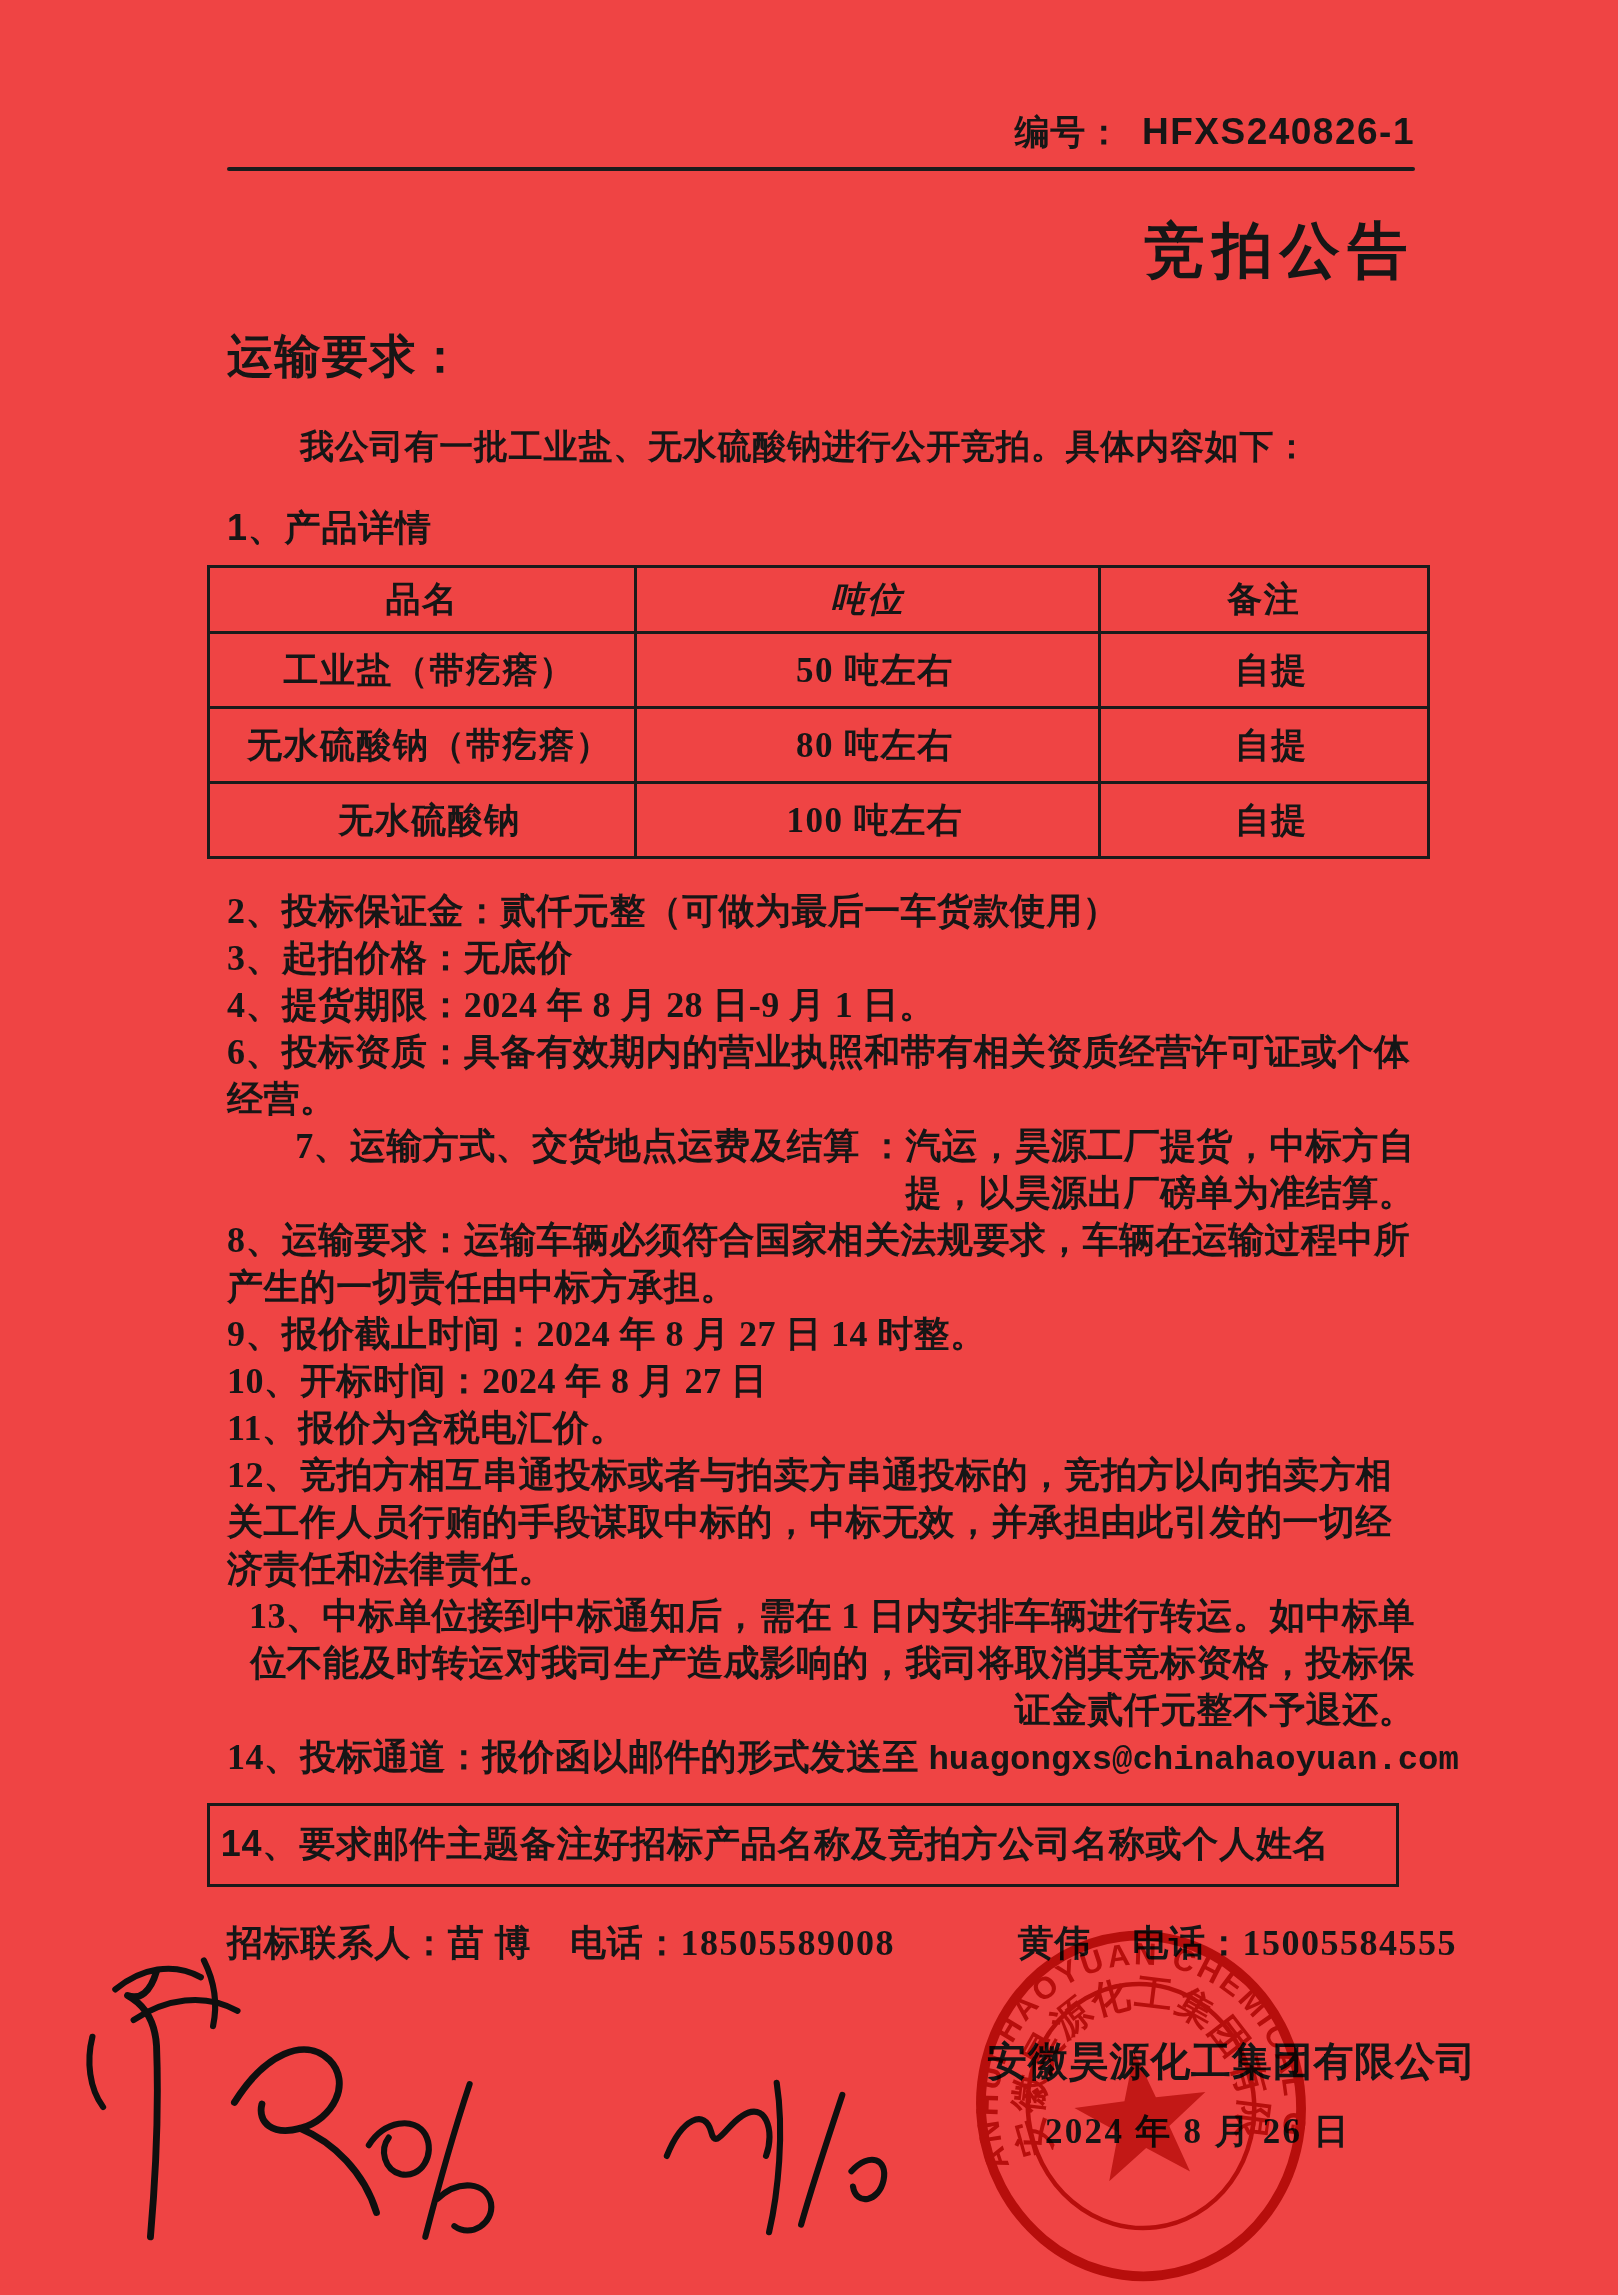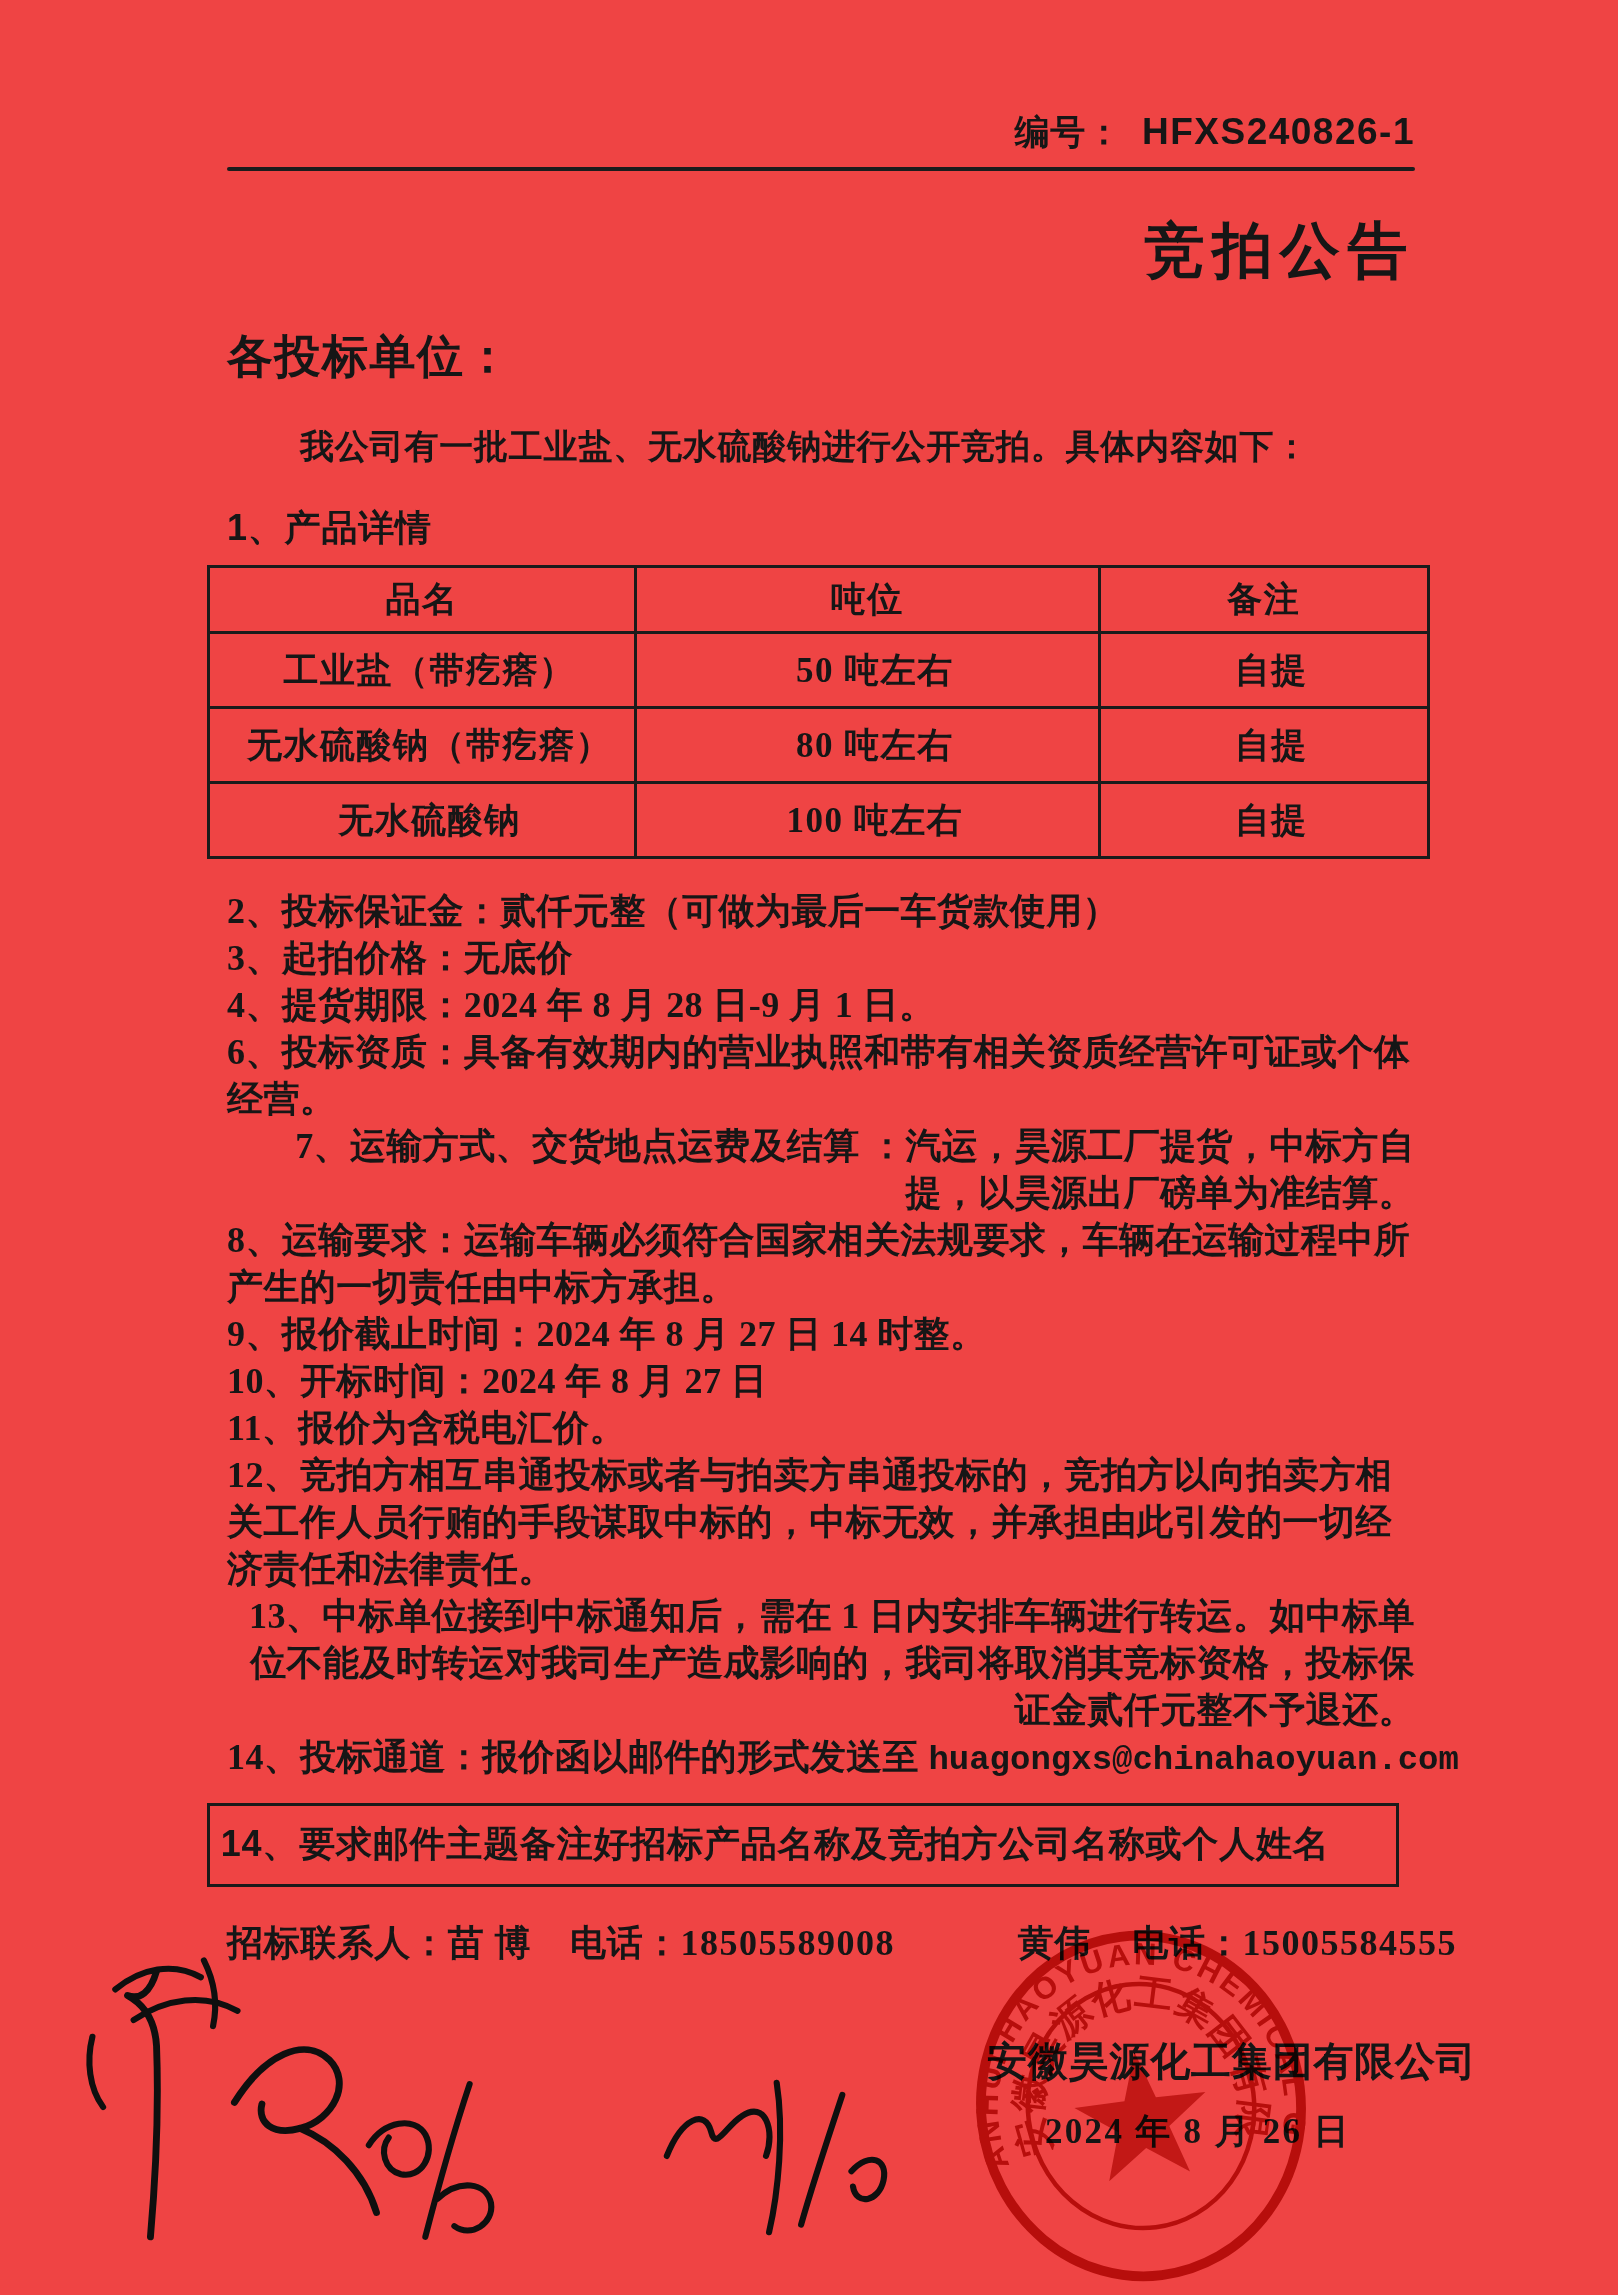--- a/index.html
+++ b/index.html
@@ -69,21 +69,21 @@
     font-size:35px;
     letter-spacing:1.5px;
   }
   table.products td{
     border:3.1px solid #1b1b1b;
     text-align:center;
     vertical-align:middle;
   }
   table.products tr.hd td{height:61px;}
   table.products tr.bd td{height:70px;padding-left:16px;}
-  .c1{width:35%;} .c2{width:38%;} .c3{width:27%;}
+  .c1{width:35%;} .c2{width:38%;font-style:italic;} .c3{width:27%;}
 
   .items{margin-top:29px;}
   .items p{
     margin:0;
     font-weight:600;
     font-size:36px;
     line-height:47px;
     letter-spacing:0.4px;
   }
   .mb16{margin-bottom:12.2px;} .mb18{margin-bottom:13.8px;}
@@ -152,21 +152,21 @@
 <div class="page">
   <div class="content">
 
     <div class="ref-row">
       <span>编号：</span><span class="num">HFXS240826-1</span>
     </div>
     <hr class="head-rule">
 
     <div class="doc-title">竞拍公告</div>
 
-    <div class="salutation">各投标单位：</div>
+    <div class="salutation">运输要求：</div>
 
     <p class="intro">我公司有一批工业盐、无水硫酸钠进行公开竞拍。具体内容如下：</p>
 
     <div class="section1">1、产品详情</div>
 
     <table class="products">
       <tbody>
         <tr class="hd">
           <td class="c1">品名</td>
           <td class="c2">吨位</td>

